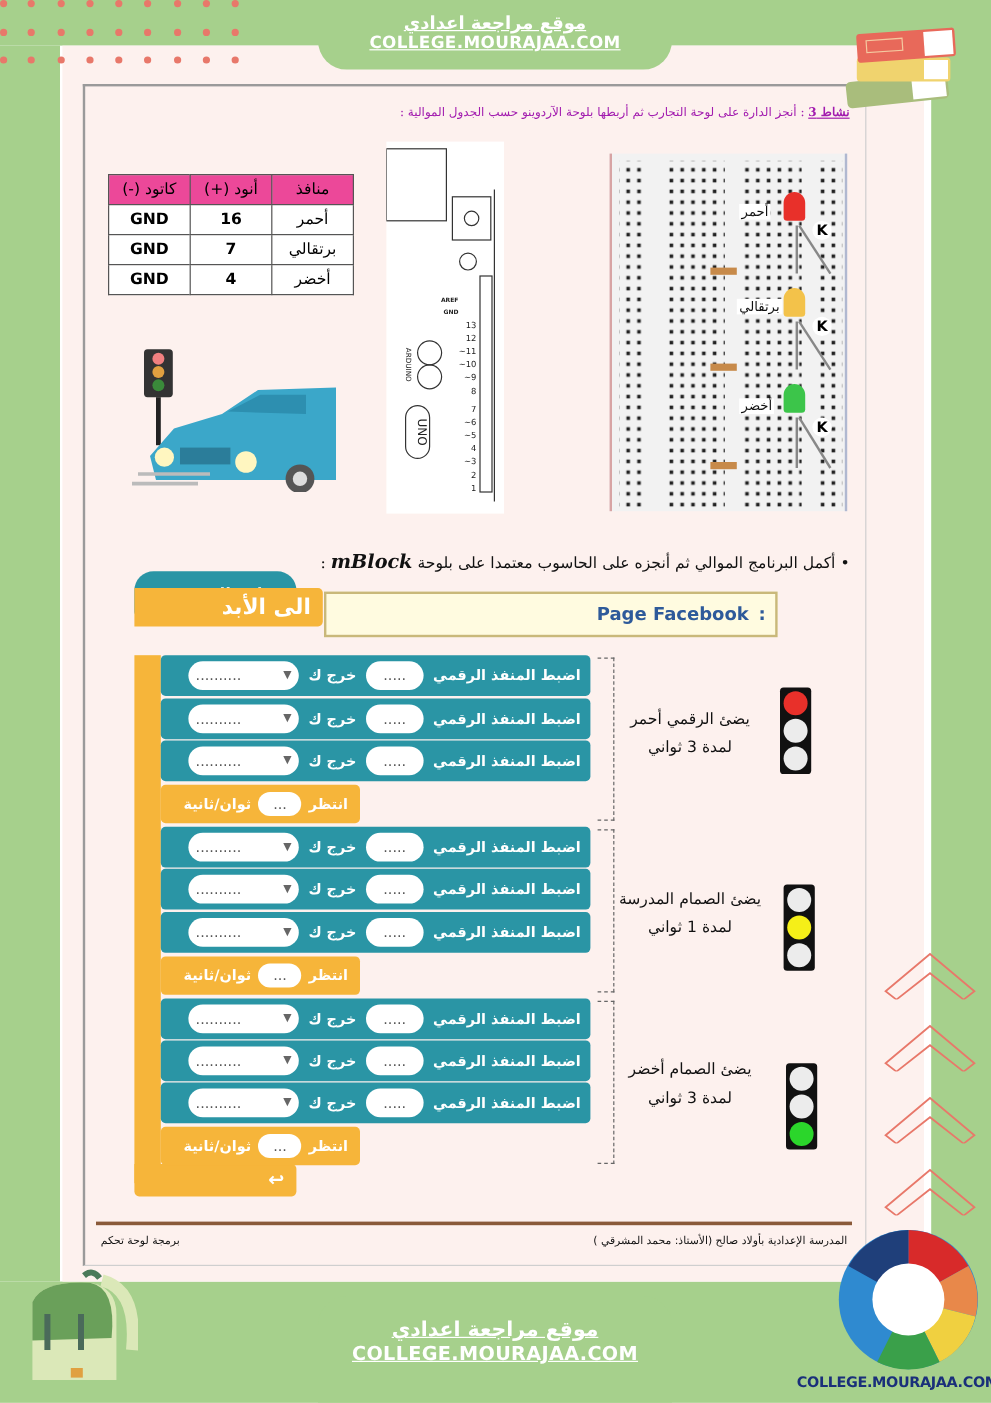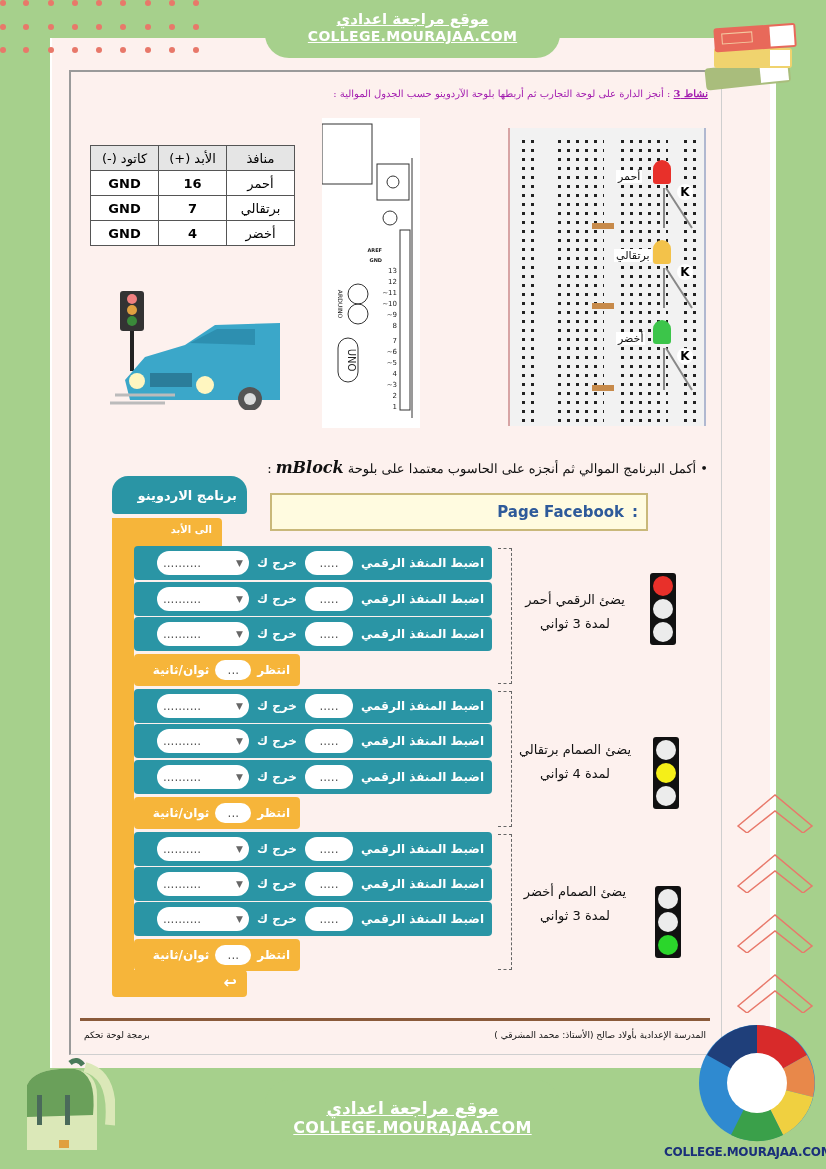--- a/index.html
+++ b/index.html
@@ -15,35 +15,35 @@
   .site-banner.bottom { top: 1080px; height: 89px; border-radius: 24px 24px 0 0; }
   .site-banner .ar { display: block; font-size: 15px; text-decoration: underline; direction: rtl; }
   .site-banner .en { display: block; font-size: 14px; text-decoration: underline; letter-spacing: 0.3px; }
   .site-banner.top .ar { padding-top: 10px; }
   .site-banner.bottom .ar { padding-top: 18px; font-size: 17px; }
   .site-banner.bottom .en { font-size: 16px; }
   .heading { position: absolute; right: 118px; top: 88px; direction: rtl; font-family: "DejaVu Serif", serif; font-size: 10px; color: #a21caf; }
   .heading .act { font-weight: bold; text-decoration: underline; }
   table.ports { position: absolute; left: 90px; top: 145px; border-collapse: collapse; direction: rtl; font-size: 13px; }
   table.ports td, table.ports th { border: 1px solid #555; width: 68px; height: 25px; text-align: center; background: #fff; }
-  table.ports th { font-weight: normal; background: #e5e5e5; }
+  table.ports th { font-weight: normal; background: #ec4899; }
   table.ports td.num { font-weight: bold; font-family: "DejaVu Sans", sans-serif; }
   .car-img { position: absolute; left: 105px; top: 285px; width: 175px; height: 125px; }
   .arduino-img { position: absolute; left: 322px; top: 118px; width: 98px; height: 310px; background: #fff; }
   .breadboard { position: absolute; left: 508px; top: 128px; width: 198px; height: 298px; background: #f2f2f2; border-left: 2px solid #d7a4a4; border-right: 2px solid #b0b8d0; }
   .bb-label { position: absolute; font-size: 11px; color: #111; background: #fff; padding: 0 2px; direction: rtl; }
   .bb-k { position: absolute; font-size: 12px; font-weight: bold; background: #fff; border-radius: 50%; width: 16px; height: 16px; text-align: center; line-height: 16px; }
   .led { position: absolute; width: 18px; height: 24px; border-radius: 9px 9px 3px 3px; }
   .task2 { position: absolute; right: 118px; top: 458px; direction: rtl; font-family: "DejaVu Serif", serif; font-size: 13px; color: #111; }
   .task2 .mblock { font-family: "DejaVu Serif", serif; font-weight: bold; font-style: italic; font-size: 16px; }
   .fb-box { position: absolute; left: 270px; top: 493px; width: 378px; height: 38px; border: 2px solid #c9b87a; background: #fffbe0; direction: rtl; display: flex; align-items: center; padding: 0 8px; gap: 8px; }
   .fb-box .lab { color: #b96a24; font-size: 16px; }
   .fb-box .fb { color: #2e5a9a; font-weight: bold; font-size: 15px; }
   .hat { position: absolute; left: 112px; top: 476px; width: 135px; height: 38px; background: #2a95a5; border-radius: 16px 16px 4px 4px; color: #fff; font-weight: bold; font-size: 13px; direction: rtl; padding: 12px 10px 0 0; text-align: right; }
-  .forever-top { position: absolute; left: 112px; top: 518px; width: 110px; height: 32px; background: #f6b53a; color: #fff; font-weight: bold; font-size: 10px; direction: rtl; padding: 6px 10px 0 0; text-align: right; border-radius: 0 4px 4px 0; }
+  .forever-top { position: absolute; left: 112px; top: 490px; width: 157px; height: 32px; background: #f6b53a; color: #fff; font-weight: bold; font-size: 18px; direction: rtl; padding: 6px 10px 0 0; text-align: right; border-radius: 0 4px 4px 0; }
   .forever-side { position: absolute; left: 112px; top: 546px; width: 22px; height: 440px; background: #f6b53a; }
   .forever-bottom { position: absolute; left: 112px; top: 970px; width: 135px; height: 27px; background: #f6b53a; border-radius: 0 4px 4px 4px; }
   .forever-bottom .arrow { position: absolute; right: 10px; top: 3px; color: #fff; font-size: 16px; font-weight: bold; }
   .block { position: absolute; left: 134px; width: 358px; height: 34px; background: #2a95a5; border-radius: 4px; display: flex; align-items: center; direction: rtl; padding: 0 8px; gap: 8px; color: #fff; font-weight: bold; font-size: 12px; }
   .pill { background: #fff; color: #555; border-radius: 12px; height: 24px; display: inline-flex; align-items: center; justify-content: center; font-weight: normal; font-size: 12px; }
   .pill.small { width: 48px; }
   .pill.drop { width: 92px; direction: ltr; justify-content: space-between; padding: 0 6px; }
   .pill.drop .tri { font-size: 9px; color: #666; }
   .wait { position: absolute; left: 134px; width: 166px; height: 32px; background: #f6b53a; border-radius: 4px; display: flex; align-items: center; direction: rtl; padding: 0 10px; gap: 6px; color: #fff; font-weight: bold; font-size: 12px; }
   .wait .pill { width: 36px; height: 20px; }
@@ -118,21 +118,21 @@
 </svg>
 
 <div class="heading">
   <span class="act">نشاط 3</span><span> : أنجز الدارة على لوحة التجارب ثم أربطها بلوحة الآردوينو حسب الجدول الموالية :</span>
 </div>
 
 <table class="ports">
   <tbody>
       <tr>
     <th>منافذ</th>
-    <th>الأبد (+)</th>
+    <th>أنود (+)</th>
     <th>كاتود (-)</th>
   </tr>
   <tr>
     <td>أحمر</td>
     <td class="num">16</td>
     <td class="num">GND</td>
   </tr>
   <tr>
     <td>برتقالي</td>
     <td class="num">7</td>
@@ -342,22 +342,22 @@
 
 <div class="bracket" style="top:548px;height:136px"></div>
 <div class="bracket" style="top:691px;height:136px"></div>
 <div class="bracket" style="top:834px;height:136px"></div>
 
 <div class="desc" style="top:588px">
   <div>يضئ الرقمي أحمر</div>
   <div>لمدة 3 ثواني</div>
 </div>
 <div class="desc" style="top:738px">
-  <div>يضئ الصمام برتقالي</div>
-  <div>لمدة 4 ثواني</div>
+  <div>يضئ الصمام المدرسة</div>
+  <div>لمدة 1 ثواني</div>
 </div>
 <div class="desc" style="top:880px">
   <div>يضئ الصمام أخضر</div>
   <div>لمدة 3 ثواني</div>
 </div>
 
 <div class="tlight" style="left:650px;top:573px">
   <div class="lamp" style="background:#e8302a"></div>
     <div class="lamp"></div>
     <div class="lamp"></div>

